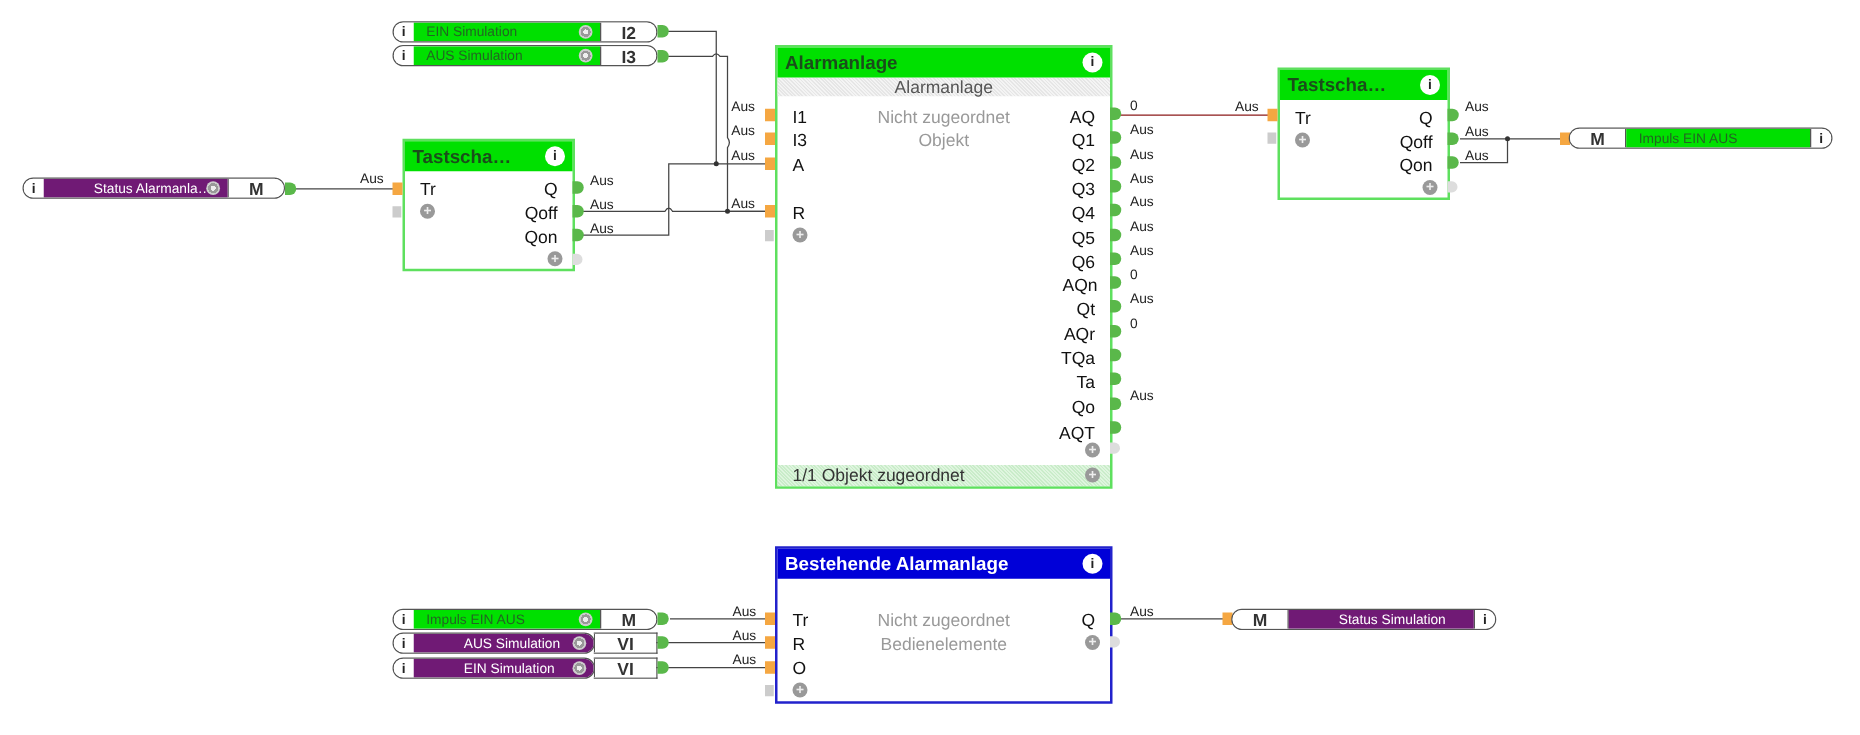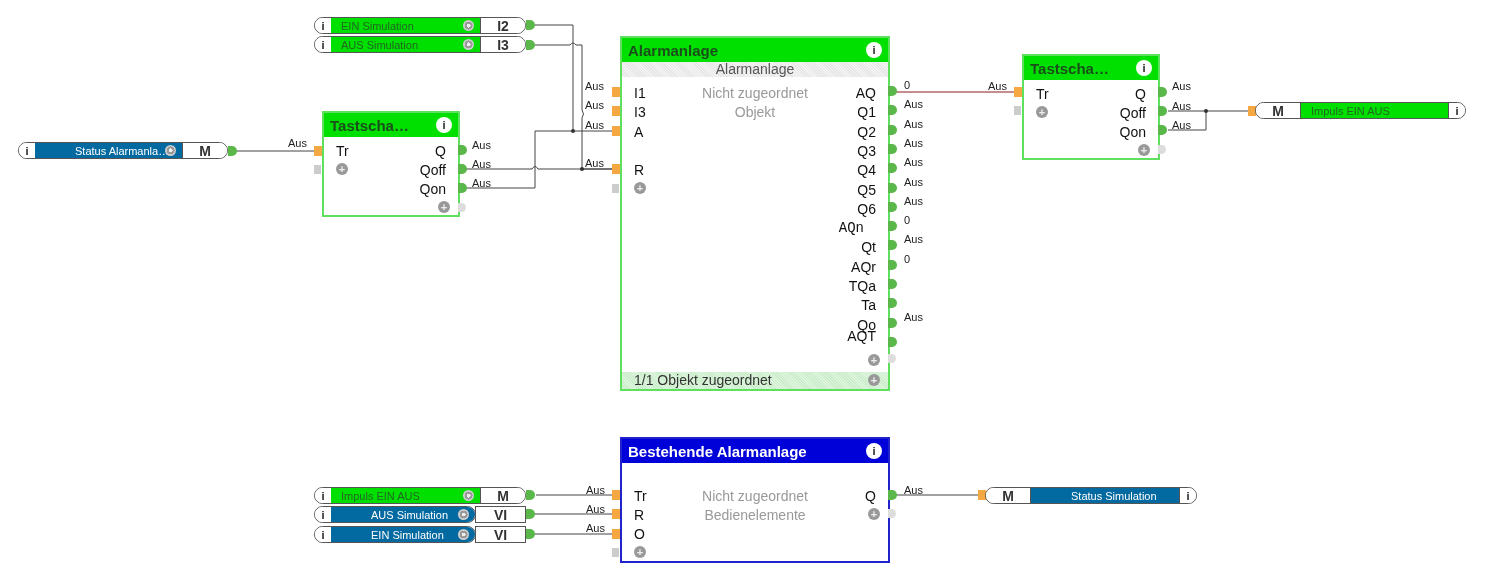--- a/index.html
+++ b/index.html
@@ -20,21 +20,21 @@
   }
   .tag .info {
     width:16px; display:flex; align-items:center; justify-content:center;
     font-weight:bold; font-size:11px; color:#222; background:#fff;
   }
   .tag .name {
     display:flex; align-items:center; padding-left:10px; flex:1;
     position:relative; white-space:nowrap; overflow:hidden;
   }
   .tag .name.green { background:#00e000; color:#226622; }
-  .tag .name.blue  { background:#0369a1; color:#ffffff;padding-left:40px; }
+  .tag .name.blue  { background:#701a75; color:#ffffff;padding-left:40px; }
   .tag .gear {
     position:absolute; right:6px; top:2px; width:11px; height:11px; border-radius:50%;
     background:radial-gradient(circle, #eee 0 2px, #999 2px 4px, #ccc 4px);
   }
   .tag .type {
     width:44px; display:flex; align-items:center; justify-content:center;
     background:#fff; border-left:1px solid #555; font-weight:bold; font-size:14px; color:#333;
   }
   .tag.right-info .info { border-left:1px solid #555; }
 
@@ -178,27 +178,27 @@
   <span class="mid" style="left:40px;right:40px;top:47px;">Nicht zugeordnet</span>
   <span class="mid" style="left:40px;right:40px;top:66px;">Objekt</span>
   <div id="alarm-outs">
       <span class="pin r" style="right: 12px; top: 47px;">AQ</span>
       <span class="pin r" style="right: 12px; top: 66.3px;">Q1</span>
       <span class="pin r" style="right: 12px; top: 85.6px;">Q2</span>
       <span class="pin r" style="right: 12px; top: 104.9px;">Q3</span>
       <span class="pin r" style="right: 12px; top: 124.2px;">Q4</span>
       <span class="pin r" style="right: 12px; top: 143.5px;">Q5</span>
       <span class="pin r" style="right: 12px; top: 162.8px; margin-left: 21px;">Q6</span>
-      <span class="pin r" style="right: 24px; top: 182.1px; font-family: Liberation Mono, monospace;">AQn</span>
+      <span class="pin r" style="right: 10px; top: 182.1px;">AQn</span>
       <span class="pin r" style="right: 12px; top: 201.4px;">Qt</span>
       <span class="pin r" style="right: 12px; top: 220.7px;">AQr</span>
       <span class="pin r" style="right: 12px; top: 240px;">TQa</span>
       <span class="pin r" style="right: 12px; top: 259.3px;">Ta</span>
       <span class="pin r" style="right: 12px; top: 278.6px;">Qo</span>
-      <span class="pin r" style="right: 12px; top: 290px; margin-left: 32px;">AQT</span>
+      <span class="pin r" style="right: 12px; top: 300px; margin-left: 32px;">AQT</span>
     </div>
   <span class="plus" style="right:8px;top:316px;">+</span>
   <div class="footer"><span>1/1 Objekt zugeordnet</span><span class="plus" style="right:8px;top:2px;">+</span></div>
 </div>
 <div id="alarm-in-conns">
     <div class="in-c" style="left: 612px; top: 87px;"></div>
     <span class="wlabel" style="left: 585px; top: 80px;">Aus</span>
     <div class="in-c" style="left: 612px; top: 106px;"></div>
     <span class="wlabel" style="left: 585px; top: 99px;">Aus</span>
     <div class="in-c" style="left: 612px; top: 126px;"></div>

